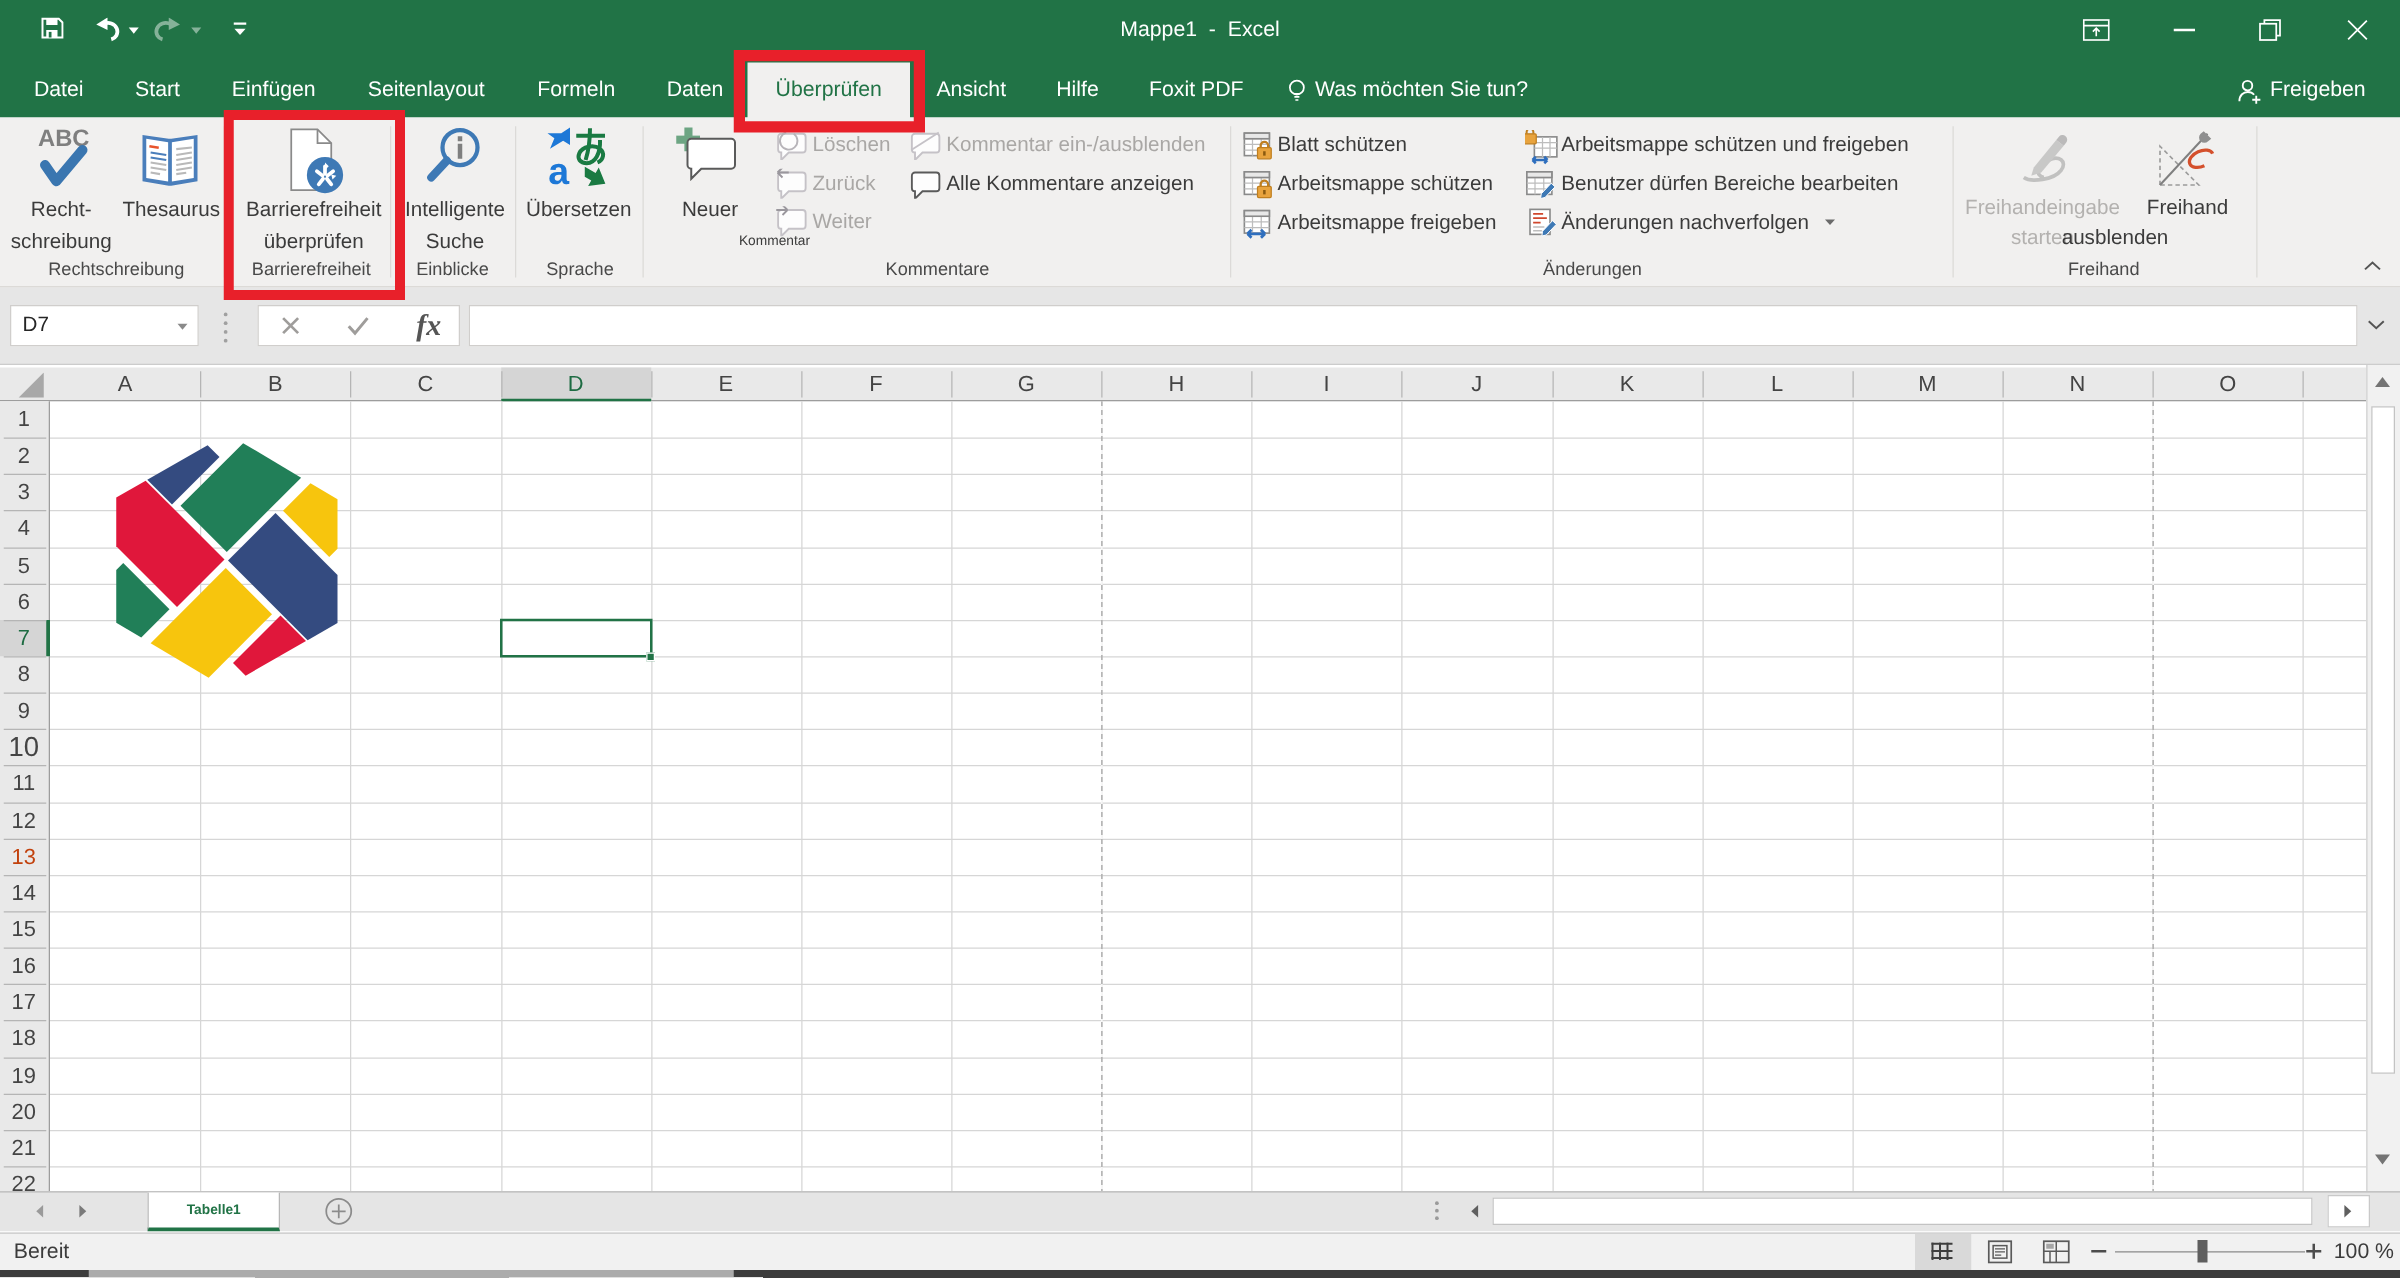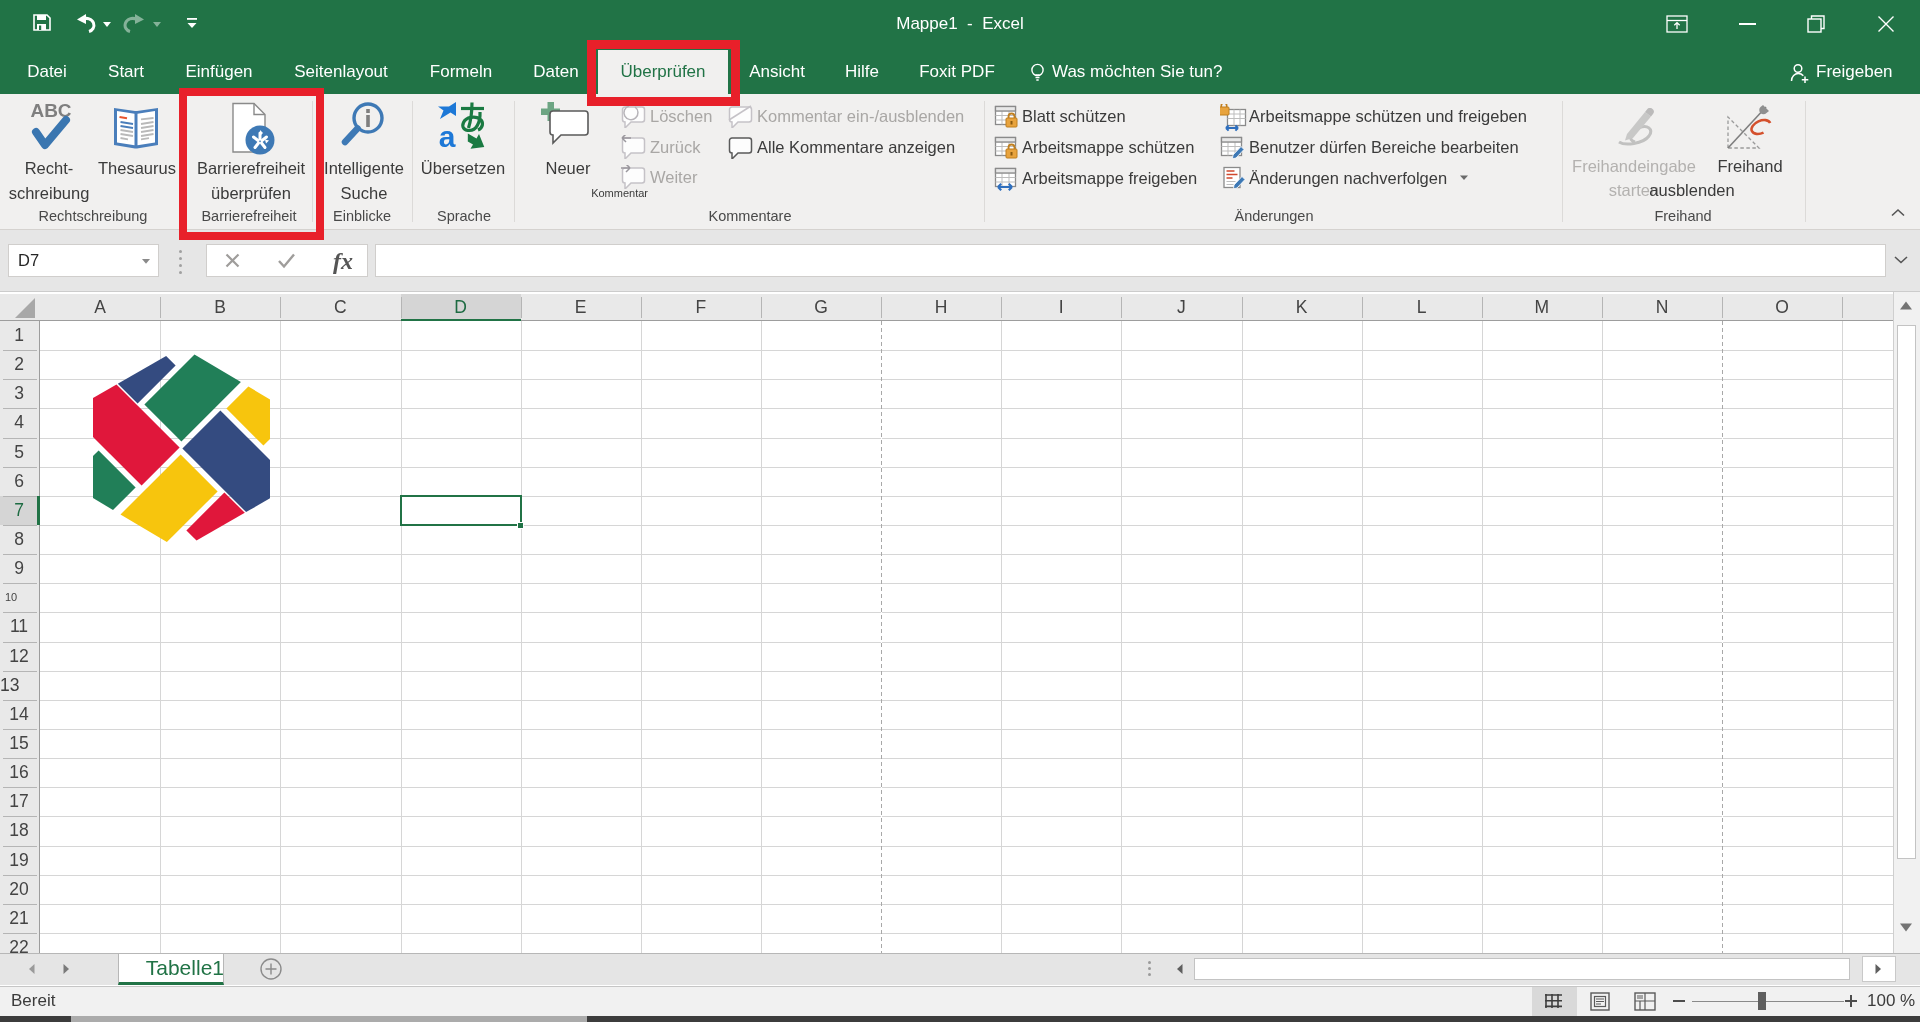--- a/index.html
+++ b/index.html
@@ -341,27 +341,27 @@
 <div class="abs" style="left:0px;top:437.56px;width:38.0px;height:29.14px;font-size:17.5px;color:#444;text-align:center;line-height:29.14px;font-weight:normal;white-space:nowrap;">5</div>
 <div class="abs" style="left:3px;top:466.7px;width:34.0px;height:1px;background:#b5b5b5;"></div>
 <div class="abs" style="left:0px;top:466.7px;width:38.0px;height:29.14px;font-size:17.5px;color:#444;text-align:center;line-height:29.14px;font-weight:normal;white-space:nowrap;">6</div>
 <div class="abs" style="left:3px;top:495.8px;width:34.0px;height:1px;background:#b5b5b5;"></div>
 <div class="abs" style="left:0px;top:495.84000000000003px;width:38.0px;height:29.14px;font-size:17.5px;color:#1d6b42;text-align:center;line-height:29.14px;font-weight:normal;white-space:nowrap;">7</div>
 <div class="abs" style="left:3px;top:525.0px;width:34.0px;height:1px;background:#b5b5b5;"></div>
 <div class="abs" style="left:0px;top:524.98px;width:38.0px;height:29.14px;font-size:17.5px;color:#444;text-align:center;line-height:29.14px;font-weight:normal;white-space:nowrap;">8</div>
 <div class="abs" style="left:3px;top:554.1px;width:34.0px;height:1px;background:#b5b5b5;"></div>
 <div class="abs" style="left:0px;top:554.12px;width:38.0px;height:29.14px;font-size:17.5px;color:#444;text-align:center;line-height:29.14px;font-weight:normal;white-space:nowrap;">9</div>
 <div class="abs" style="left:3px;top:583.3px;width:34.0px;height:1px;background:#b5b5b5;"></div>
-<div class="abs" style="left:0px;top:583.26px;width:22px;height:29.14px;font-size:11px;color:#444;text-align:center;line-height:29.14px;font-weight:normal;white-space:nowrap;">10</div>
+<div class="abs" style="left:0px;top:583.26px;width:38.0px;height:29.14px;font-size:22px;color:#444;text-align:center;line-height:29.14px;font-weight:normal;white-space:nowrap;">10</div>
 <div class="abs" style="left:3px;top:612.4px;width:34.0px;height:1px;background:#b5b5b5;"></div>
 <div class="abs" style="left:0px;top:612.4px;width:38.0px;height:29.14px;font-size:17.5px;color:#444;text-align:center;line-height:29.14px;font-weight:normal;white-space:nowrap;">11</div>
 <div class="abs" style="left:3px;top:641.5px;width:34.0px;height:1px;background:#b5b5b5;"></div>
 <div class="abs" style="left:0px;top:641.54px;width:38.0px;height:29.14px;font-size:17.5px;color:#444;text-align:center;line-height:29.14px;font-weight:normal;white-space:nowrap;">12</div>
 <div class="abs" style="left:3px;top:670.7px;width:34.0px;height:1px;background:#b5b5b5;"></div>
-<div class="abs" style="left:0px;top:670.6800000000001px;width:38.0px;height:29.14px;font-size:17.5px;color:#404040;line-height:29.14px;font-weight:normal;white-space:nowrap;">13</div>
+<div class="abs" style="left:0px;top:670.6800000000001px;width:38.0px;height:29.14px;font-size:17.5px;color:#c2410c;text-align:center;line-height:29.14px;font-weight:normal;white-space:nowrap;">13</div>
 <div class="abs" style="left:3px;top:699.8px;width:34.0px;height:1px;background:#b5b5b5;"></div>
 <div class="abs" style="left:0px;top:699.8199999999999px;width:38.0px;height:29.14px;font-size:17.5px;color:#444;text-align:center;line-height:29.14px;font-weight:normal;white-space:nowrap;">14</div>
 <div class="abs" style="left:3px;top:729.0px;width:34.0px;height:1px;background:#b5b5b5;"></div>
 <div class="abs" style="left:0px;top:728.96px;width:38.0px;height:29.14px;font-size:17.5px;color:#444;text-align:center;line-height:29.14px;font-weight:normal;white-space:nowrap;">15</div>
 <div class="abs" style="left:3px;top:758.1px;width:34.0px;height:1px;background:#b5b5b5;"></div>
 <div class="abs" style="left:0px;top:758.1px;width:38.0px;height:29.14px;font-size:17.5px;color:#444;text-align:center;line-height:29.14px;font-weight:normal;white-space:nowrap;">16</div>
 <div class="abs" style="left:3px;top:787.2px;width:34.0px;height:1px;background:#b5b5b5;"></div>
 <div class="abs" style="left:0px;top:787.24px;width:38.0px;height:29.14px;font-size:17.5px;color:#444;text-align:center;line-height:29.14px;font-weight:normal;white-space:nowrap;">17</div>
 <div class="abs" style="left:3px;top:816.4px;width:34.0px;height:1px;background:#b5b5b5;"></div>
 <div class="abs" style="left:0px;top:816.38px;width:38.0px;height:29.14px;font-size:17.5px;color:#444;text-align:center;line-height:29.14px;font-weight:normal;white-space:nowrap;">18</div>
@@ -433,21 +433,21 @@
       <path d="M7 9.5 L13 1.5 L1 1.5 Z" fill="#747474"></path>
     </svg>
 <div class="abs" style="left:0;top:953px;width:1920px;height:32px;background:#e5e5e5;border-top:1px solid #b7b7b7;"></div>
 <svg class="abs" style="left:25px;top:962px" width="13" height="14" viewBox="0 0 13 14">
       <path d="M9.5 2 L4 7 L9.5 12 Z" fill="#9a9a9a"></path>
     </svg>
 <svg class="abs" style="left:60px;top:962px" width="13" height="14" viewBox="0 0 13 14">
       <path d="M3.5 2 L9 7 L3.5 12 Z" fill="#7a7a7a"></path>
     </svg>
 <div class="abs" style="left:118px;top:954px;width:106px;height:31px;background:#fff;border-left:1px solid #b7b7b7;border-right:1px solid #b7b7b7;border-bottom:3px solid #217346;"></div>
-<div class="abs" style="left:118px;top:954px;width:106px;height:28px;font-size:21px;color:#217346;text-align:right;line-height:28px;font-weight:normal;white-space:nowrap;">Tabelle1</div>
+<div class="abs" style="left:118px;top:954px;width:106px;height:28px;font-size:11px;color:#217346;text-align:center;line-height:28px;font-weight:bold;white-space:nowrap;">Tabelle1</div>
 <svg class="abs" style="left:259px;top:957px" width="24" height="24" viewBox="0 0 24 24">
       <circle cx="12" cy="12" r="10" fill="none" stroke="#8b8b8b" stroke-width="1.4"></circle>
       <path d="M12 6.5 v11 M6.5 12 h11" stroke="#8b8b8b" stroke-width="1.4"></path>
     </svg>
 <div class="abs" style="left:1148px;top:961px;width:3px;height:3px;background:#9a9a9a;border-radius:50%;"></div>
 <div class="abs" style="left:1148px;top:967px;width:3px;height:3px;background:#9a9a9a;border-radius:50%;"></div>
 <div class="abs" style="left:1148px;top:973px;width:3px;height:3px;background:#9a9a9a;border-radius:50%;"></div>
 <svg class="abs" style="left:1173px;top:962px" width="13" height="14" viewBox="0 0 13 14">
       <path d="M9.5 2 L4 7 L9.5 12 Z" fill="#5f5f5f"></path>
     </svg>

